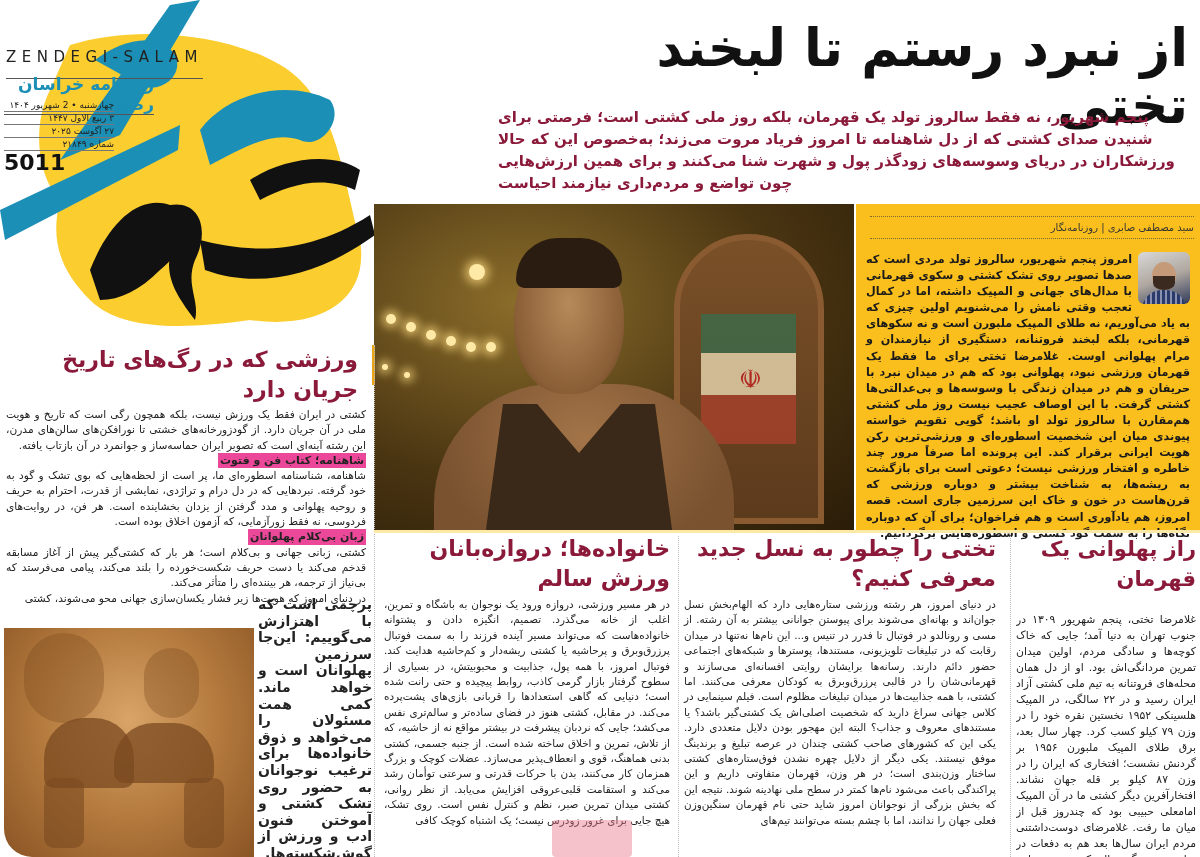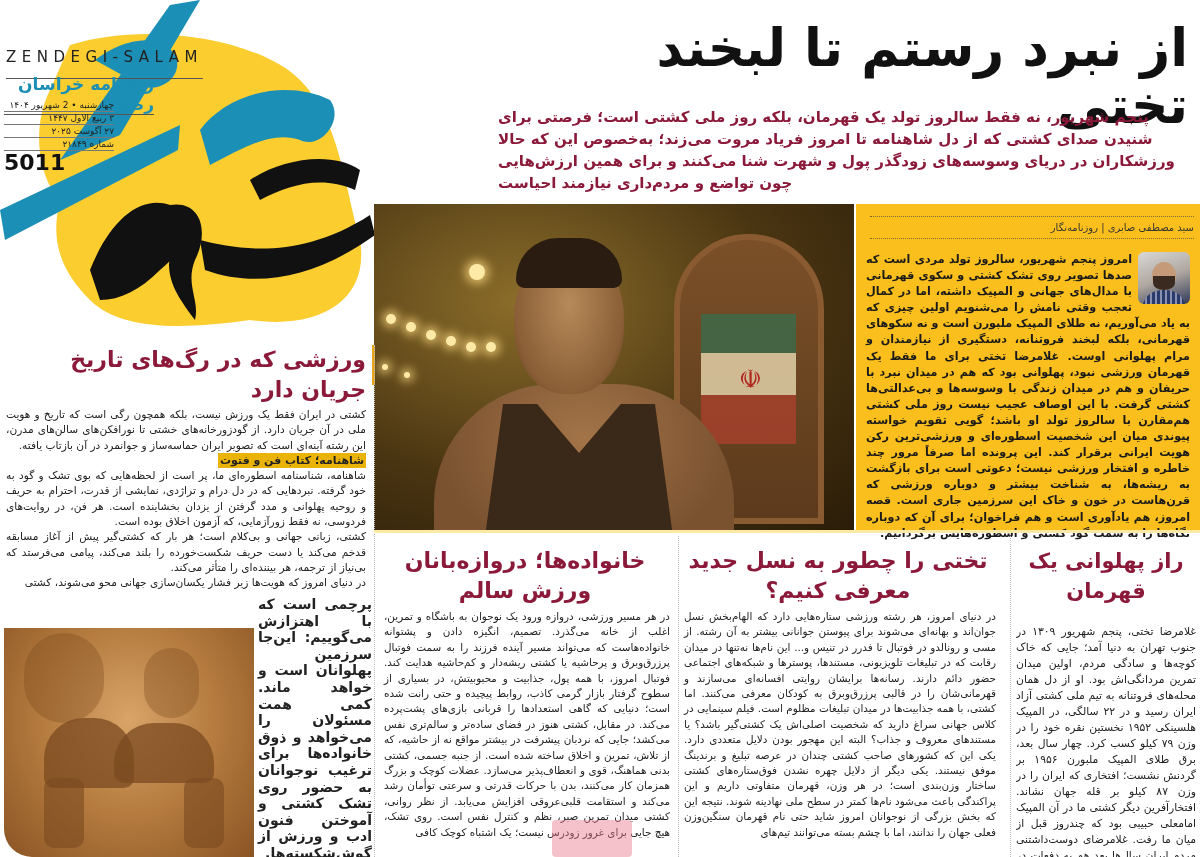--- a/index.html
+++ b/index.html
@@ -35,29 +35,29 @@
   #columnist-photo { position: absolute; right: 10px; top: 48px; width: 52px; height: 52px; border-radius: 6px; background: linear-gradient(160deg, #d8d8d8 0%, #b0a8a0 50%, #303a5a 100%); overflow: hidden; }
   #columnist-photo .face { position: absolute; left: 14px; top: 10px; width: 24px; height: 28px; border-radius: 50%; background: #c49a78; }
   #columnist-photo .beard { position: absolute; left: 15px; top: 24px; width: 22px; height: 14px; border-radius: 0 0 50% 50%; background: #3a2a20; }
   #columnist-photo .shirt { position: absolute; left: 4px; top: 38px; width: 44px; height: 20px; border-radius: 20px 20px 0 0; background: repeating-linear-gradient(90deg, #2a3a6a 0 3px, #8a90b0 3px 5px); }
   #column-text { position: absolute; right: 10px; top: 48px; width: 324px; font-size: 11.2px; font-weight: bold; line-height: 16.1px; direction: rtl; text-align: justify; color: #1a1a1a; }
   #column-text .float { float: right; width: 58px; height: 54px; }
 
   
   .col { top: 530px; height: 327px; overflow: hidden; }
   .col-divider { position: absolute; top: 536px; width: 1px; height: 321px; border-left: 1px dotted #bbb; }
-  .col-head { font-size: 20px; color: #8b1a3a; direction: rtl; text-align: center; line-height: 30px; margin-top: 16px; }
+  .col-head { font-size: 20px; color: #8b1a3a; direction: rtl; text-align: right; line-height: 30px; margin-top: 4px; }
   .col-body { font-size: 10.4px; line-height: 15.4px; direction: rtl; text-align: justify; color: #222; margin-top: 3px; }
   #top-yellow-edge { left: 374px; top: 530px; width: 826px; height: 3px; background: #fde9a6; }
 
   
   #left-col { left: 0; top: 345px; width: 372px; height: 512px; overflow: hidden; }
-  #left-head { font-size: 22px; color: #8b1a3a; direction: rtl; text-align: right; padding-right: 6px; line-height: 30px; }
+  #left-head { font-size: 22px; color: #8b1a3a; direction: rtl; text-align: right; padding-right: 14px; line-height: 30px; }
   #left-col .col-body { padding: 0 6px; margin-top: 2px; font-size: 10.6px; line-height: 15.3px; }
-  .subhead { display: inline-block; background: #eab308; font-weight: bold; font-size: 11px; padding: 0 2px; color: #222; }
+  .subhead { display: inline-block; background: #ec4899; font-weight: bold; font-size: 11px; padding: 0 2px; color: #222; }
   #wrestle-img { left: 4px; top: 628px; width: 250px; height: 229px; border-radius: 0 0 0 28px; background: radial-gradient(ellipse at 50% 40%, #d9a468 0%, #b47a3e 50%, #8a5424 100%); overflow: hidden; }
   .wr-fig { position: absolute; background: #7a4a20; opacity: 0.75; }
   #left-tail { left: 258px; top: 596px; width: 114px; font-size: 14px; line-height: 16.6px; direction: rtl; text-align: justify; color: #222; font-weight: bold; }
   #left-divider { left: 374px; top: 345px; width: 0; height: 512px; border-left: 1px dotted #bbb; }
   #left-yellow-edge { left: 372px; top: 345px; width: 3px; height: 40px; background: #e8a51a; }
 
   
   #watermark { left: 552px; top: 820px; width: 80px; height: 37px; background: rgba(232,120,140,0.45); border-radius: 4px; }
 </style>
 </head>
@@ -114,20 +114,21 @@
   <div id="column-text"><span class="float"></span><span>امروز پنجم شهریور، سالروز تولد مردی است که صدها تصویر روی تشک کشتی و سکوی قهرمانی با مدال‌های جهانی و المپیک داشته، اما در کمال تعجب وقتی نامش را می‌شنویم اولین چیزی که به یاد می‌آوریم، نه طلای المپیک ملبورن است و نه سکوهای قهرمانی، بلکه لبخند فروتنانه، دستگیری از نیازمندان و مرام پهلوانی اوست. غلامرضا تختی برای ما فقط یک قهرمان ورزشی نبود، پهلوانی بود که هم در میدان نبرد با حریفان و هم در میدان زندگی با وسوسه‌ها و بی‌عدالتی‌ها کشتی گرفت. با این اوصاف عجیب نیست روز ملی کشتی هم‌مقارن با سالروز تولد او باشد؛ گویی تقویم خواسته پیوندی میان این شخصیت اسطوره‌ای و ورزشی‌ترین رکن هویت ایرانی برقرار کند. این پرونده اما صرفاً مرور چند خاطره و افتخار ورزشی نیست؛ دعوتی است برای بازگشت به ریشه‌ها، به شناخت بیشتر و دوباره ورزشی که قرن‌هاست در خون و خاک این سرزمین جاری است. قصه امروز، هم یادآوری است و هم فراخوان؛ برای آن که دوباره نگاه‌ها را به سمت گود کشتی و اسطوره‌هایش برگردانیم.</span></div>
 </div>
 
 <div id="left-yellow-edge" class="abs"></div>
 <div id="left-col" class="abs">
   <h2 id="left-head">ورزشی که در رگ‌های تاریخ جریان دارد</h2>
   <div class="col-body">
     <p>کشتی در ایران فقط یک ورزش نیست، بلکه همچون رگی است که تاریخ و هویت ملی در آن جریان دارد. از گودزورخانه‌های خشتی تا نورافکن‌های سالن‌های مدرن، این رشته آینه‌ای است که تصویر ایران حماسه‌ساز و جوانمرد در آن بازتاب یافته.</p>
     <div style="text-align:right"><span class="subhead">شاهنامه؛ کتاب فن و فتوت</span></div>
     <p>شاهنامه، شناسنامه اسطوره‌ای ما، پر است از لحظه‌هایی که بوی تشک و گود به خود گرفته. نبردهایی که در دل درام و تراژدی، نمایشی از قدرت، احترام به حریف و روحیه پهلوانی و مدد گرفتن از یزدان بخشاینده است. هر فن، در روایت‌های فردوسی، نه فقط زورآزمایی، که آزمون اخلاق بوده است.</p>
+    <div style="text-align:right"><span class="subhead">زبان بی‌کلام پهلوانان</span></div>
     <p>کشتی، زبانی جهانی و بی‌کلام است؛ هر بار که کشتی‌گیر پیش از آغاز مسابقه قدخم می‌کند یا دست حریف شکست‌خورده را بلند می‌کند، پیامی می‌فرستد که بی‌نیاز از ترجمه، هر بیننده‌ای را متأثر می‌کند.</p>
     <p>در دنیای امروز که هویت‌ها زیر فشار یکسان‌سازی جهانی محو می‌شوند، کشتی</p>
   </div>
 </div>
 <div id="wrestle-img" class="abs">
   <div class="wr-fig" style="left:20px;top:5px;width:80px;height:90px;border-radius:40px;opacity:0.35"></div>
   <div class="wr-fig" style="left:140px;top:20px;width:55px;height:70px;border-radius:30px;opacity:0.35"></div>
   <div class="wr-fig" style="left:40px;top:90px;width:90px;height:70px;border-radius:40px 40px 10px 10px"></div>
   <div class="wr-fig" style="left:110px;top:95px;width:100px;height:60px;border-radius:40px 40px 10px 10px"></div>
   <div class="wr-fig" style="left:40px;top:150px;width:40px;height:70px;border-radius:10px;opacity:0.6"></div>

